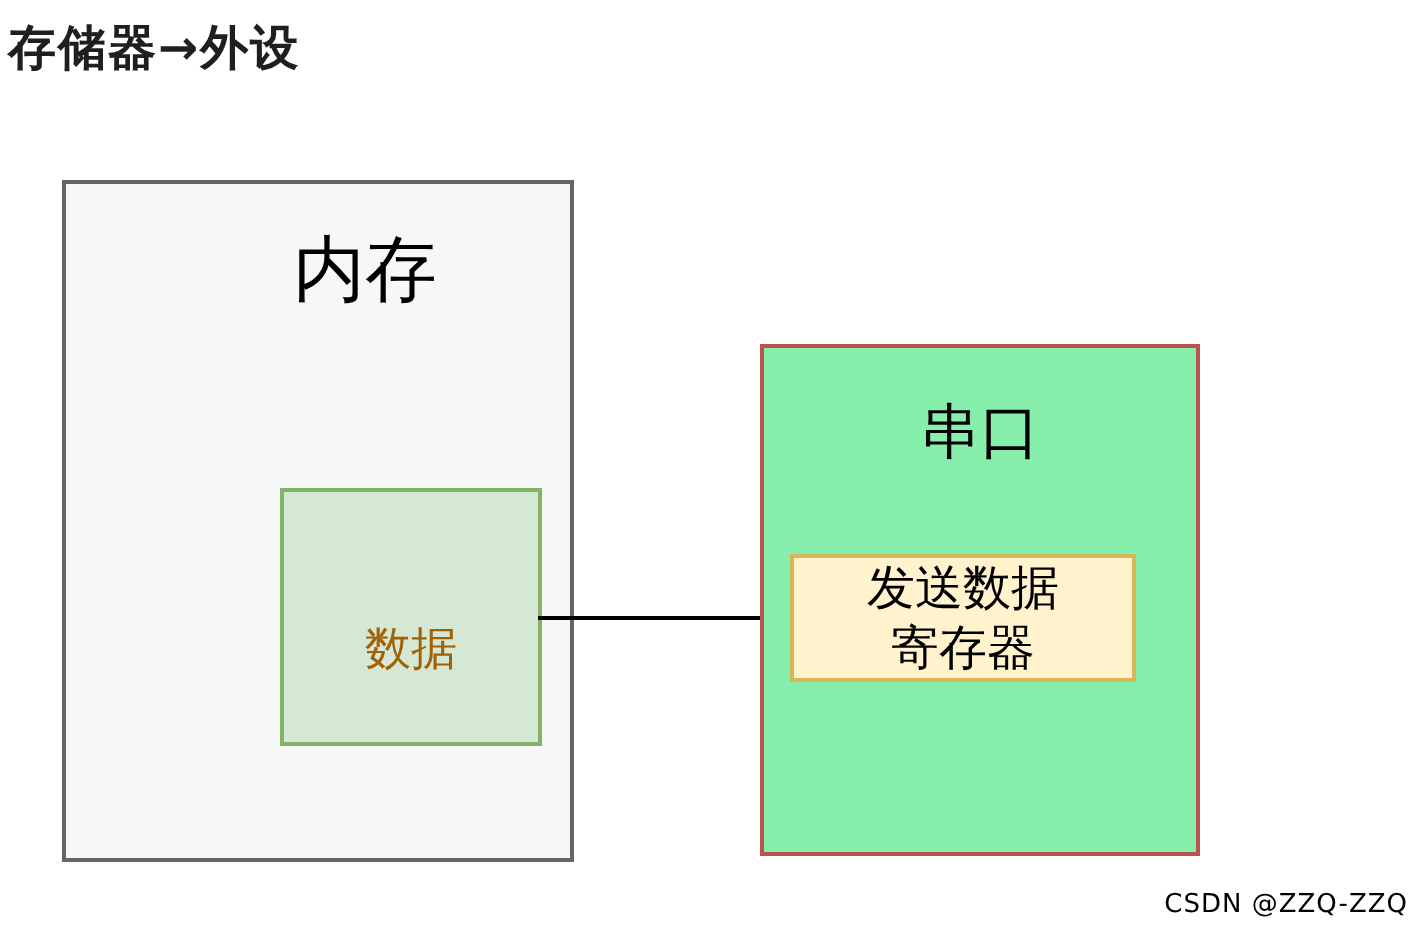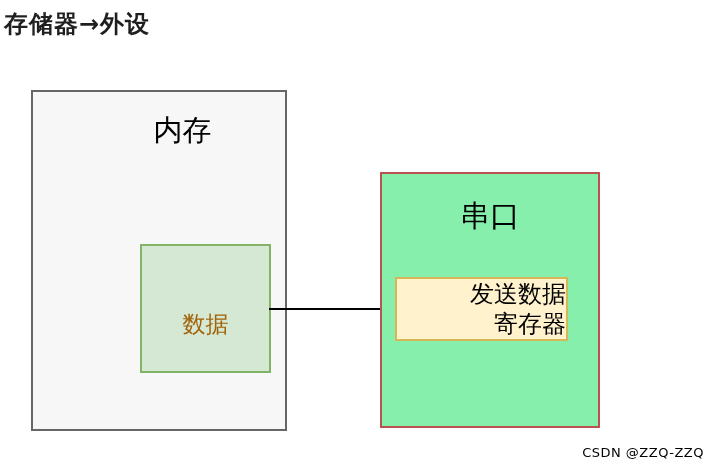--- a/index.html
+++ b/index.html
@@ -29,21 +29,21 @@
     height: 341px;
     background: #f7f7f7;
     border: 2px solid #666666;
   }
   .memory-label {
     position: absolute;
     left: 0;
     right: 0;
     top: 19px;
     text-align: center;
-    font-size: 29px;
+    font-size: 36px;
     color: #000000;
     margin-left: 47px;
   }
   .data-box {
     position: absolute;
     left: 107px;
     top: 152px;
     width: 131px;
     height: 129px;
     background: #d5e8d4;
@@ -79,21 +79,21 @@
   .register-box {
     position: absolute;
     left: 13px;
     top: 103px;
     width: 173px;
     height: 64px;
     background: #fff2cc;
     border: 2px solid #d6b656;
     display: flex;
     flex-direction: column;
-    align-items: flex-end;
+    align-items: center;
     justify-content: center;
     font-size: 24px;
     line-height: 30px;
     color: #000000;
     text-align: center;
   }
   .flow-arrow {
     position: absolute;
     left: 269px;
     top: 299px;

